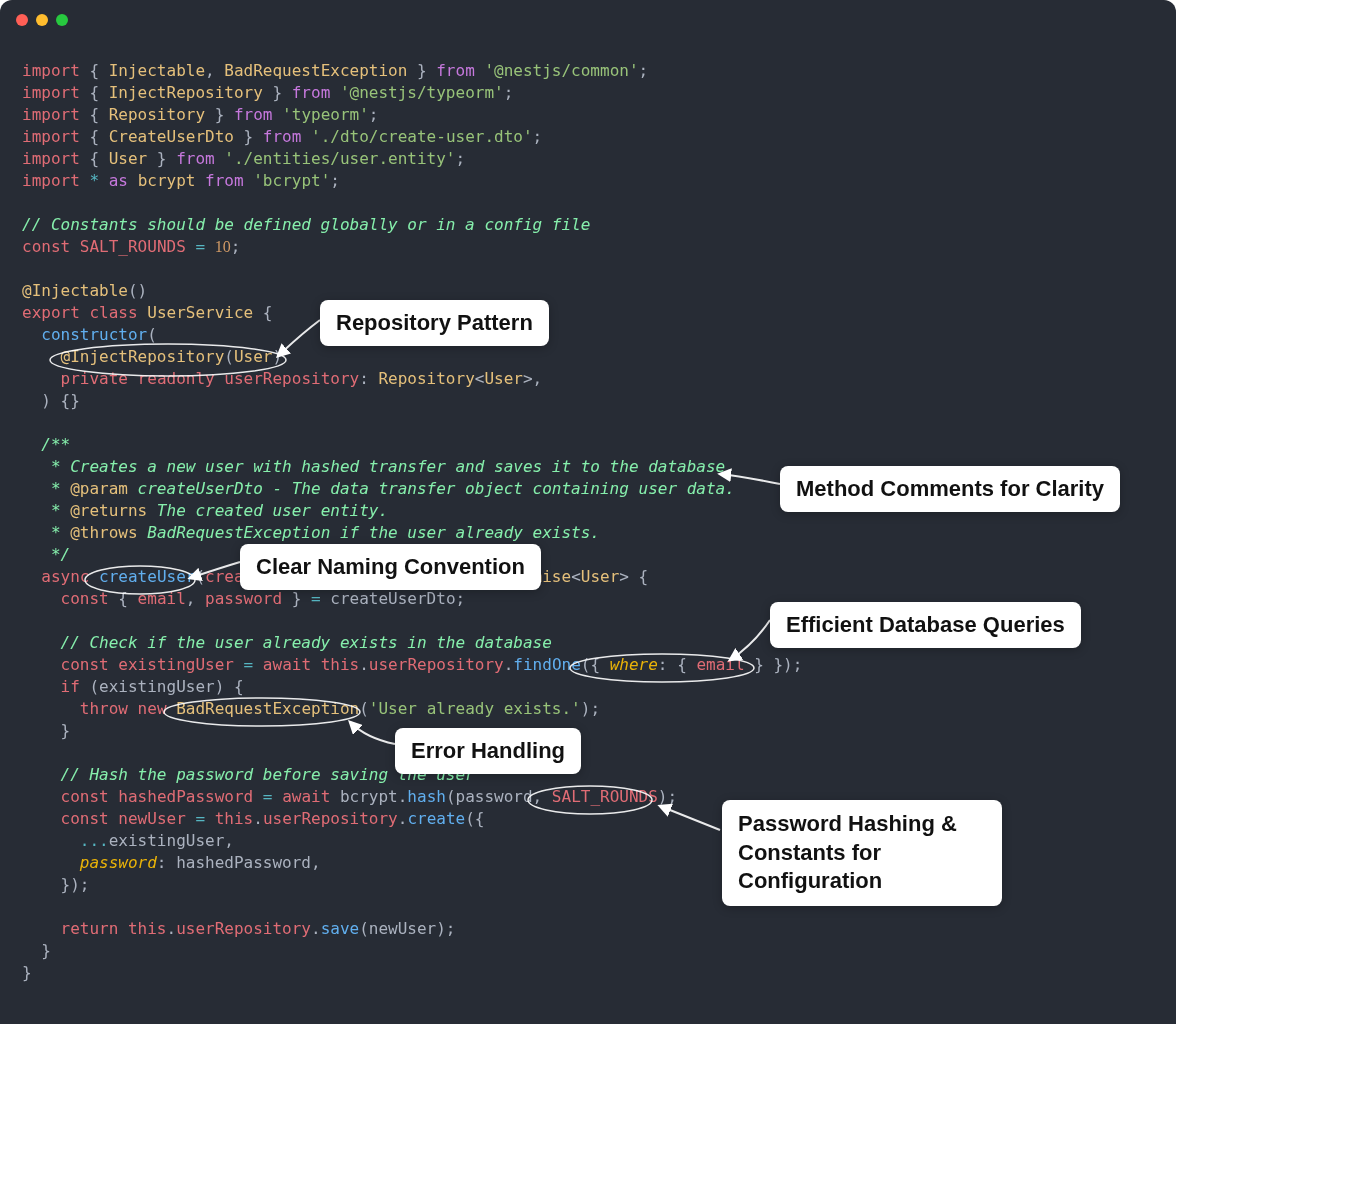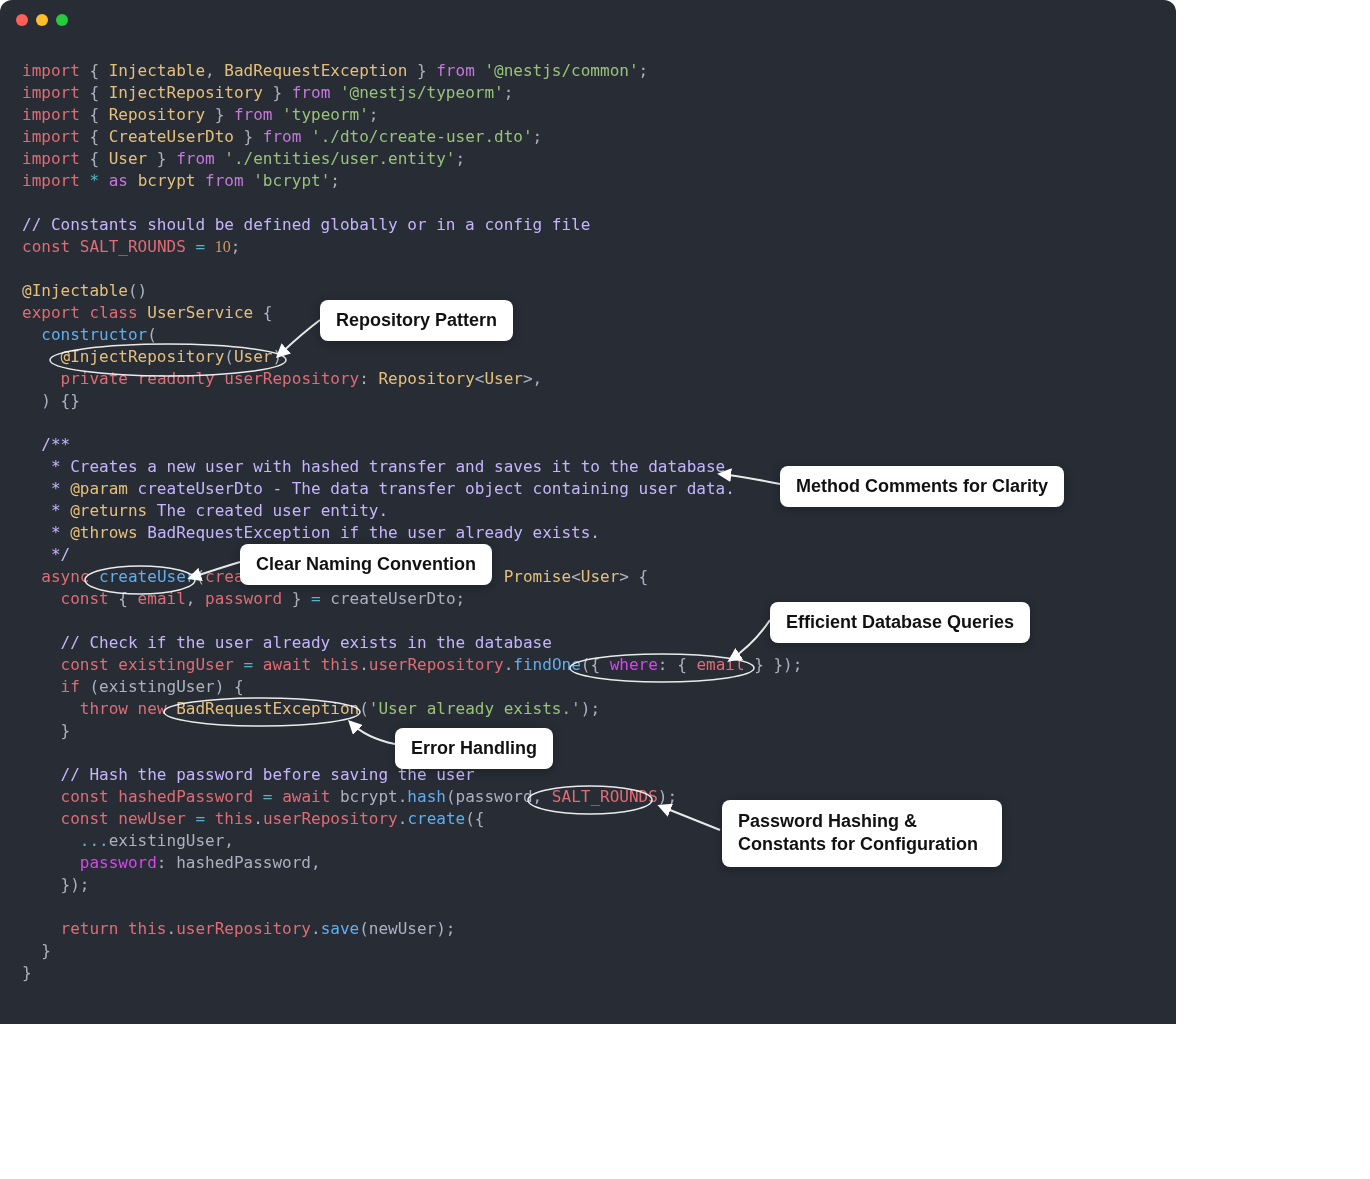--- a/index.html
+++ b/index.html
@@ -33,35 +33,35 @@
     font-size: 16px;
     line-height: 22px;
     color: #c5ced9;
     white-space: pre;
     letter-spacing: 0;
   }
   .kw   { color: #e06c75; }
   .kw2  { color: #c678dd; }
   .str  { color: #98c379; }
   .num  { color: #d19a66; font-family: Liberation Serif, serif; }
-  .com  { color: #c4b5fd; }
+  .com  { color: #86efac; font-style: italic; }
   .fn   { color: #61afef; }
   .id   { color: #e5c07b; text-align: center; }
   .var  { color: #e06c75; }
-  .prop { color: #d946ef; }
+  .prop { color: #eab308; font-style: italic; }
   .op   { color: #56b6c2; }
   .pn   { color: #abb2bf; }
   .dec  { color: #e5c07b; }
 
   .annotation {
     position: absolute;
     background: #fff;
     color: #111;
     font-weight: 600;
-    font-size: 18px;
+    font-size: 22px;
     padding: 10px 16px;
     border-radius: 8px;
     box-shadow: 0 2px 10px rgba(0,0,0,0.25);
     white-space: nowrap;
     z-index: 5;
   }
   .annotation.wide { white-space: normal; max-width: 280px; line-height: 1.3; }
   svg.overlay {
     position: absolute;
     inset: 0;

